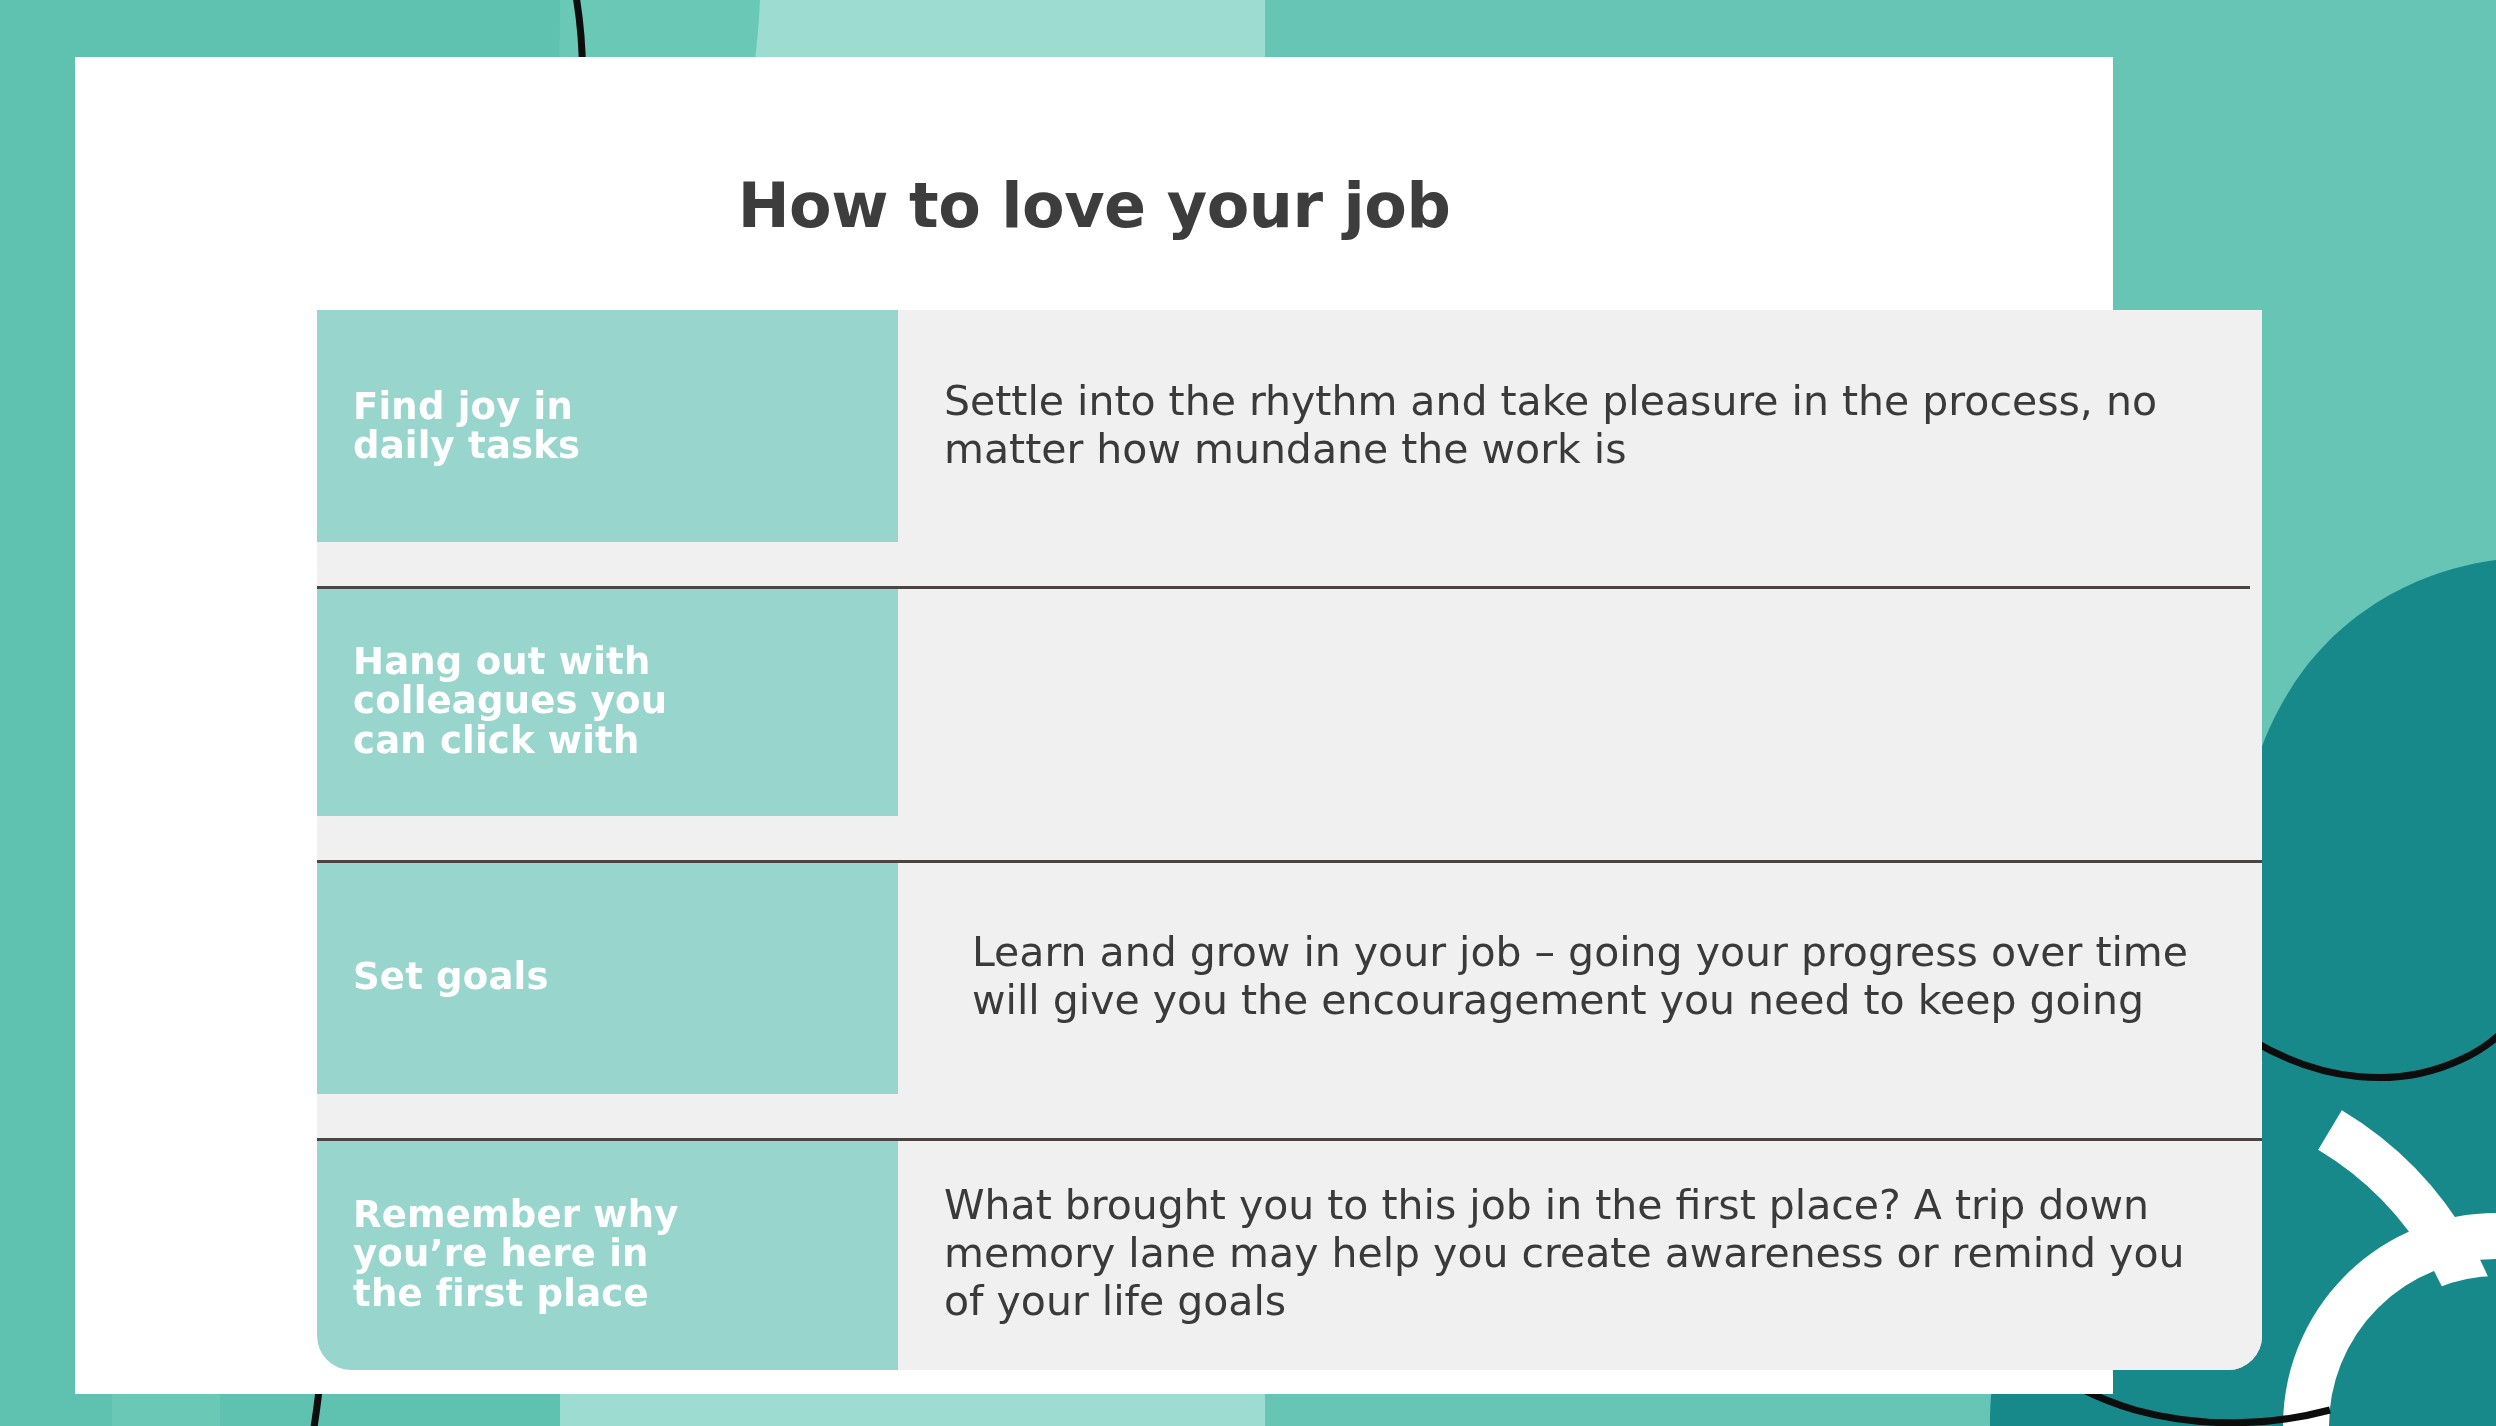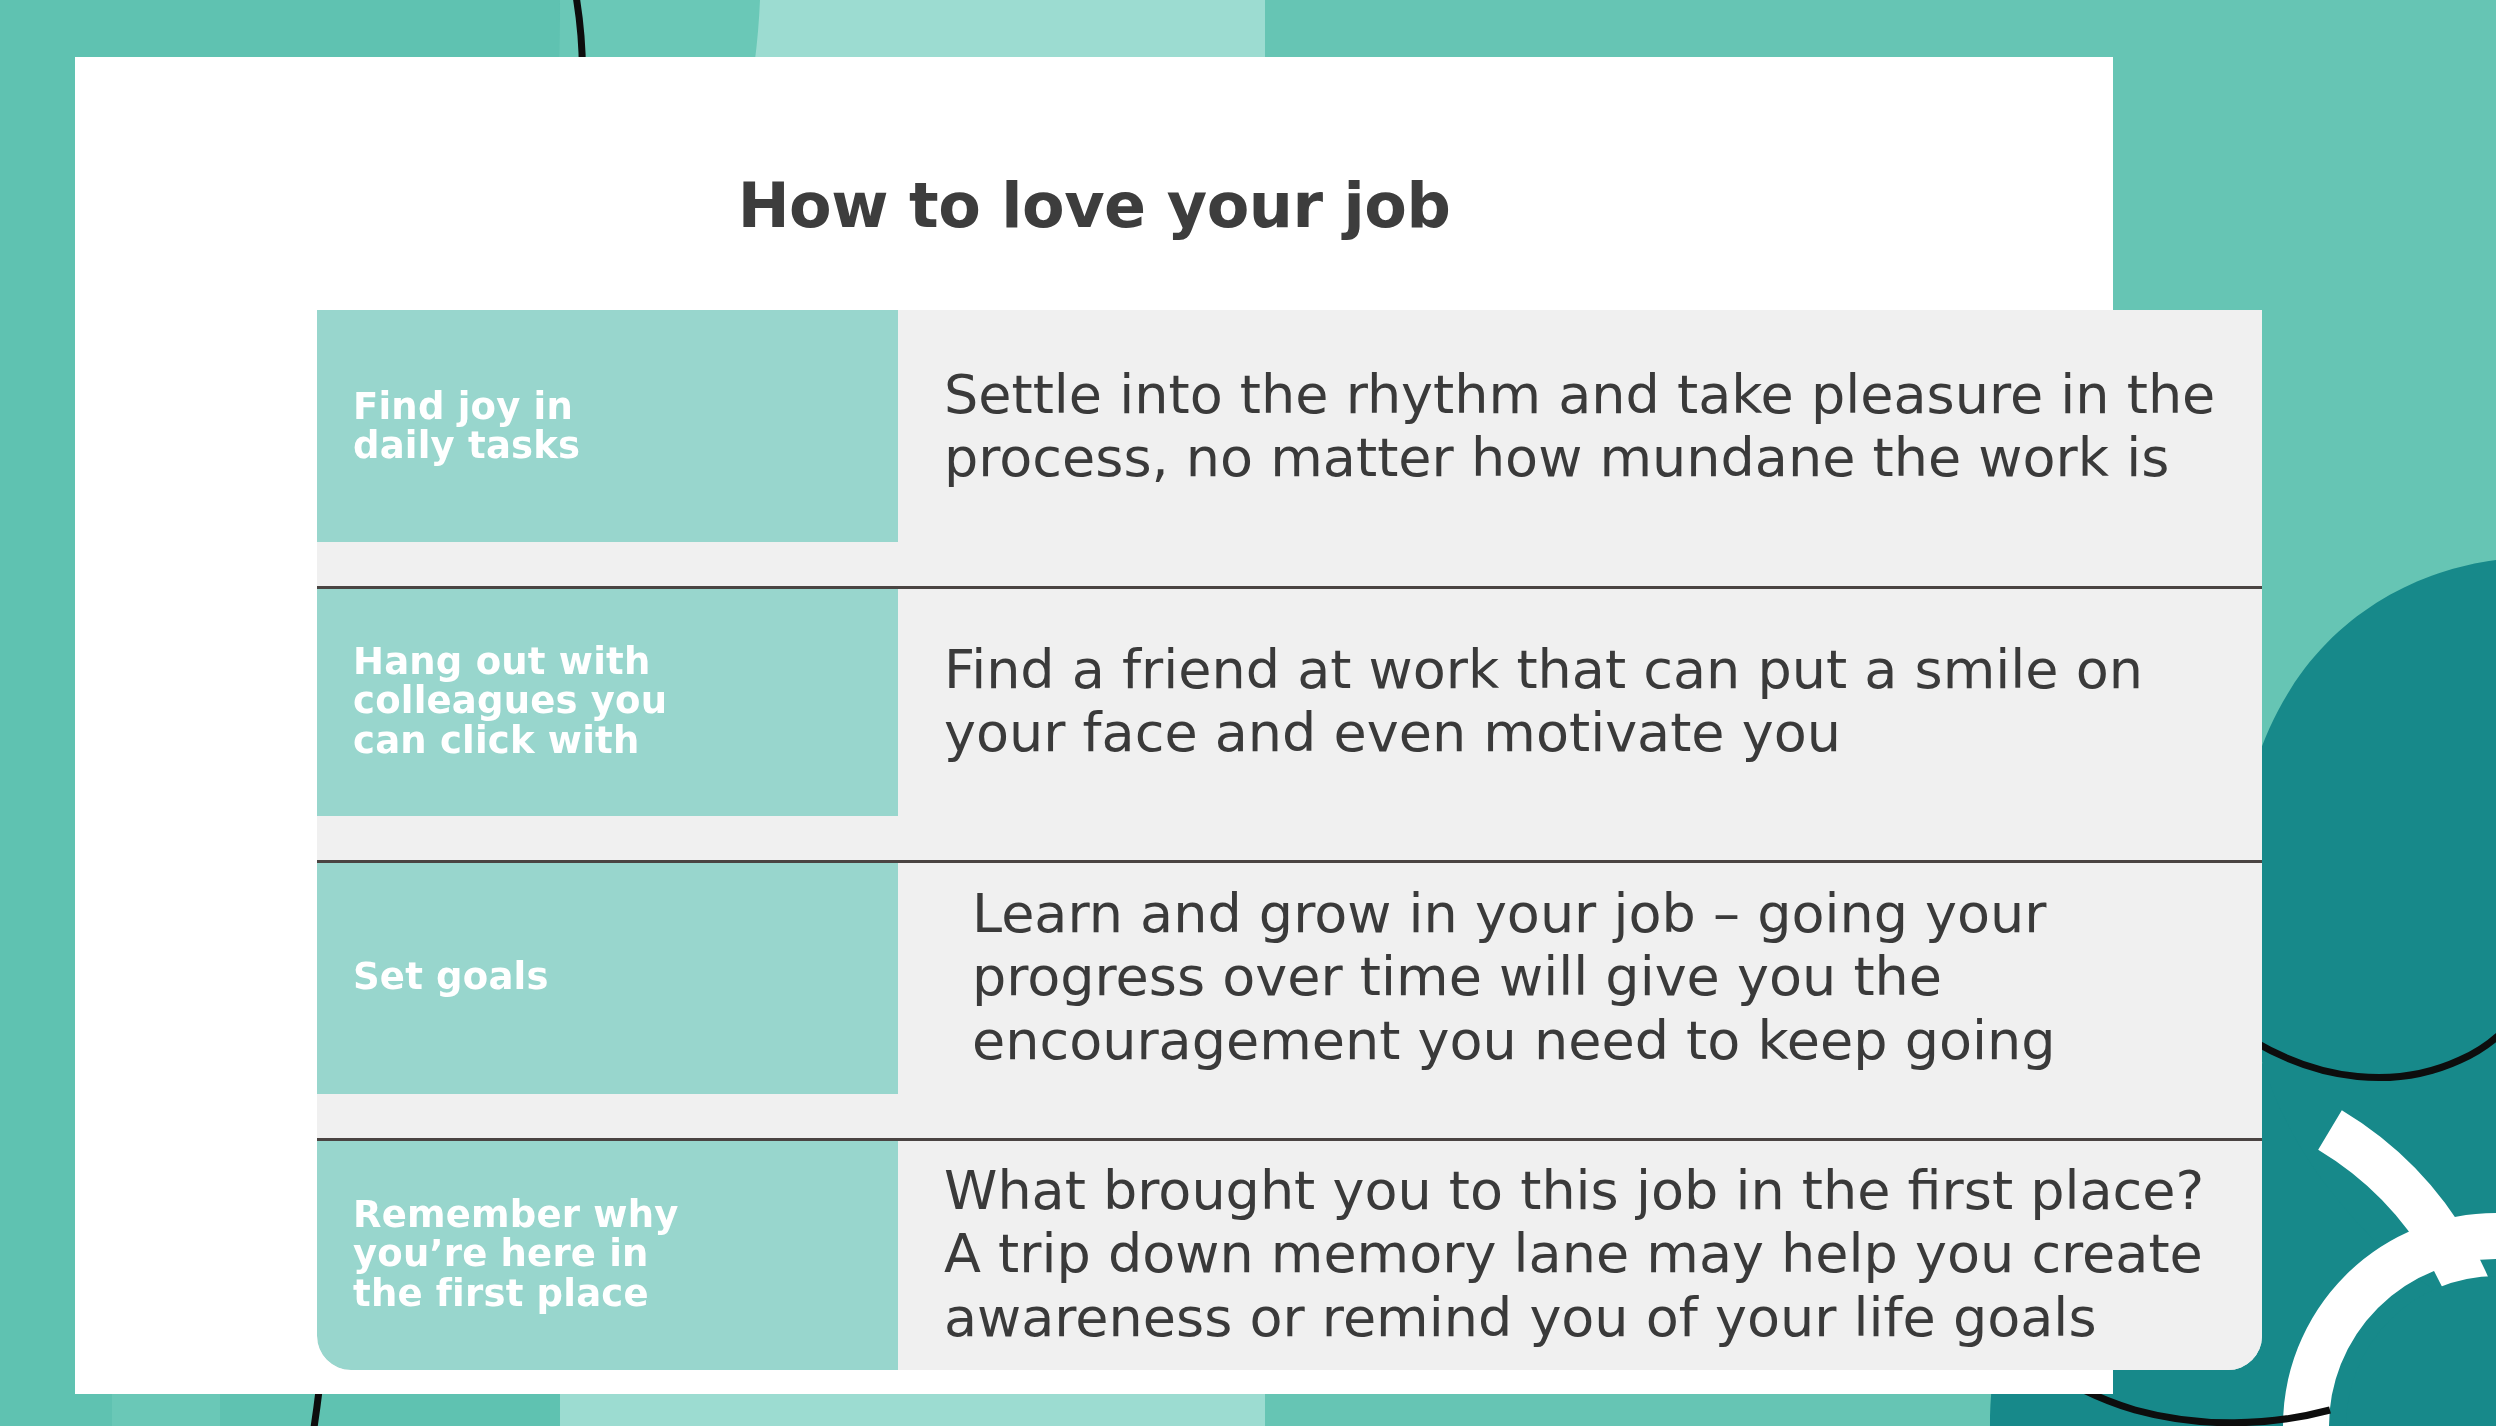--- a/index.html
+++ b/index.html
@@ -98,21 +98,21 @@
     align-items: center;
     padding: 0 0 0 36px;
     box-sizing: border-box;
     letter-spacing: 0.2px;
   }
   .cell-desc {
     position: relative;
     flex: 1 1 auto;
     background: #f0f0f0;
     color: #3a3a3a;
-    font-size: 54px;
+    font-size: 41px;
     line-height: 1.17;
     display: flex;
     align-items: center;
     padding: 30px 30px 30px 46px;
     box-sizing: border-box;
     font-family: "DejaVu Sans", sans-serif;
   }
 
   .row:last-child .cell-label {
     border-bottom-left-radius: 34px;
@@ -178,23 +178,20 @@
         </div>
       </div>
 
       <div class="row r2">
         <div class="divider"></div>
         <div class="cell-label">
           <span class="label-text">Hang out with
 colleagues you
 can click with</span>
         </div>
-        <div class="cell-desc">
-          <span class="desc-text">Find a friend at work that can put a smile on your face and even motivate you</span>
-        </div>
       </div>
 
       <div class="row r3">
         <div class="divider"></div>
         <div class="cell-label">
           <span class="label-text">Set goals</span>
         </div>
         <div class="cell-desc">
           <span class="desc-text">Learn and grow in your job – going your progress over time will give you the encouragement you need to keep going</span>
         </div>

